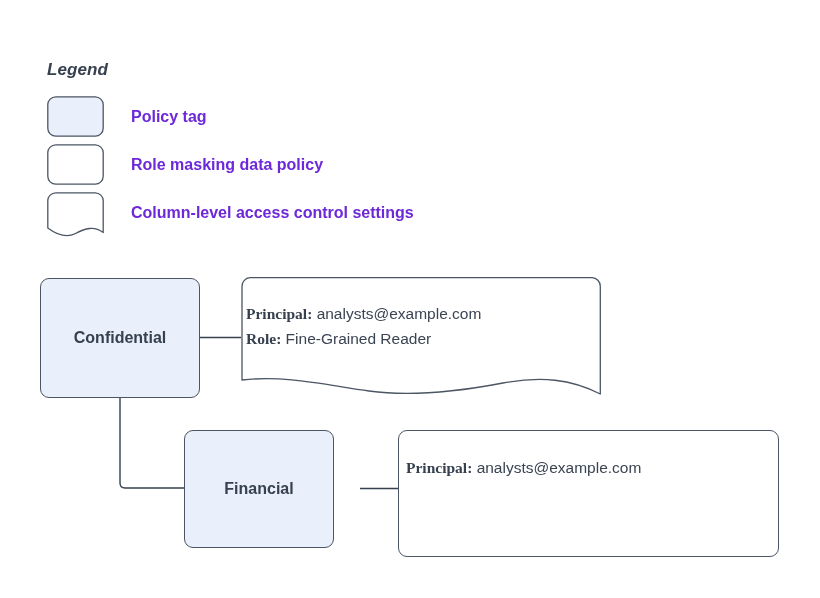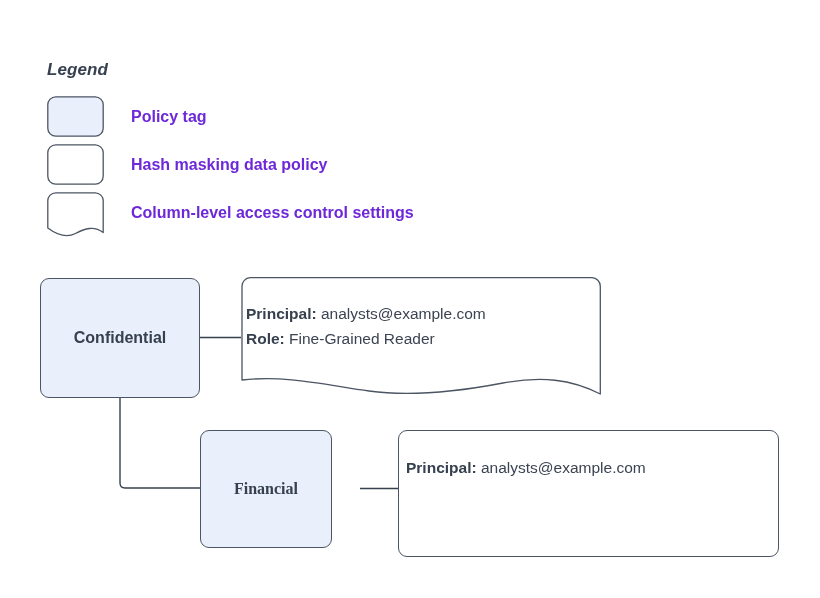--- a/index.html
+++ b/index.html
@@ -87,20 +87,21 @@
     left: 0;
     top: 0;
     font-size: 15.5px;
     line-height: 25px;
     color: #3b4452;
     white-space: nowrap;
   }
   .callout-text .k {
     font-weight: bold;
     color: #36404e;
+    font-family: Liberation Serif, serif;
   }
 
   
   .callout-plain {
     border: 1.3px solid #4b5563;
     border-radius: 9px;
   }
 
   svg { display: block; overflow: visible; }
 </style>
@@ -119,21 +120,21 @@
     </div>
     <div class="legend-label">Policy tag</div>
   </div>
 
   <div class="legend-row" style="top:144px;">
     <div class="legend-swatch">
       <svg width="57" height="41" viewBox="0 0 57 41">
         <rect x="0.8" y="0.8" width="55.4" height="39.4" rx="8" ry="8" fill="#ffffff" stroke="#4b5563" stroke-width="1.3"></rect>
       </svg>
     </div>
-    <div class="legend-label">Hash masking data policy</div>
+    <div class="legend-label">Role masking data policy</div>
   </div>
 
   <div class="legend-row" style="top:192px; height:45px;">
     <div class="legend-swatch" style="height:45px;">
       <svg width="57" height="45" viewBox="0 0 57 45">
         <path d="M 8.8 0.8
                  L 48.2 0.8
                  A 8 8 0 0 1 56.2 8.8
                  L 56.2 40.5
                  C 47 33.5, 38 36.5, 28.5 41.5
@@ -151,21 +152,21 @@
 
     <path d="M 120 398 L 120 483 Q 120 488 125 488 L 200 488" fill="none" stroke="#36404e" stroke-width="1.4"></path>
 
     <path d="M 360 488.5 L 398 488.5" fill="none" stroke="#36404e" stroke-width="1.4"></path>
   </svg>
 
   <div class="node" style="left:40px; top:278px; width:160px; height:120px;align-items:center;">
     <span>Confidential</span>
   </div>
 
-  <div class="node" style="left:200px; top:430px; width:132px; height:118px;font-family:Liberation Serif, serif;">
+  <div class="node" style="left:184px; top:430px; width:150px; height:118px;">
     <span>Financial</span>
   </div>
 
   <div class="callout" style="left:241px; top:277px; width:361px; height:125px;">
     <svg width="361" height="125" viewBox="0 0 361 125">
       <path d="M 9 0.7
                L 351 0.7
                A 8.5 8.5 0 0 1 359.3 9.2
                L 359.3 117
                C 330 102, 300 99, 262 106

